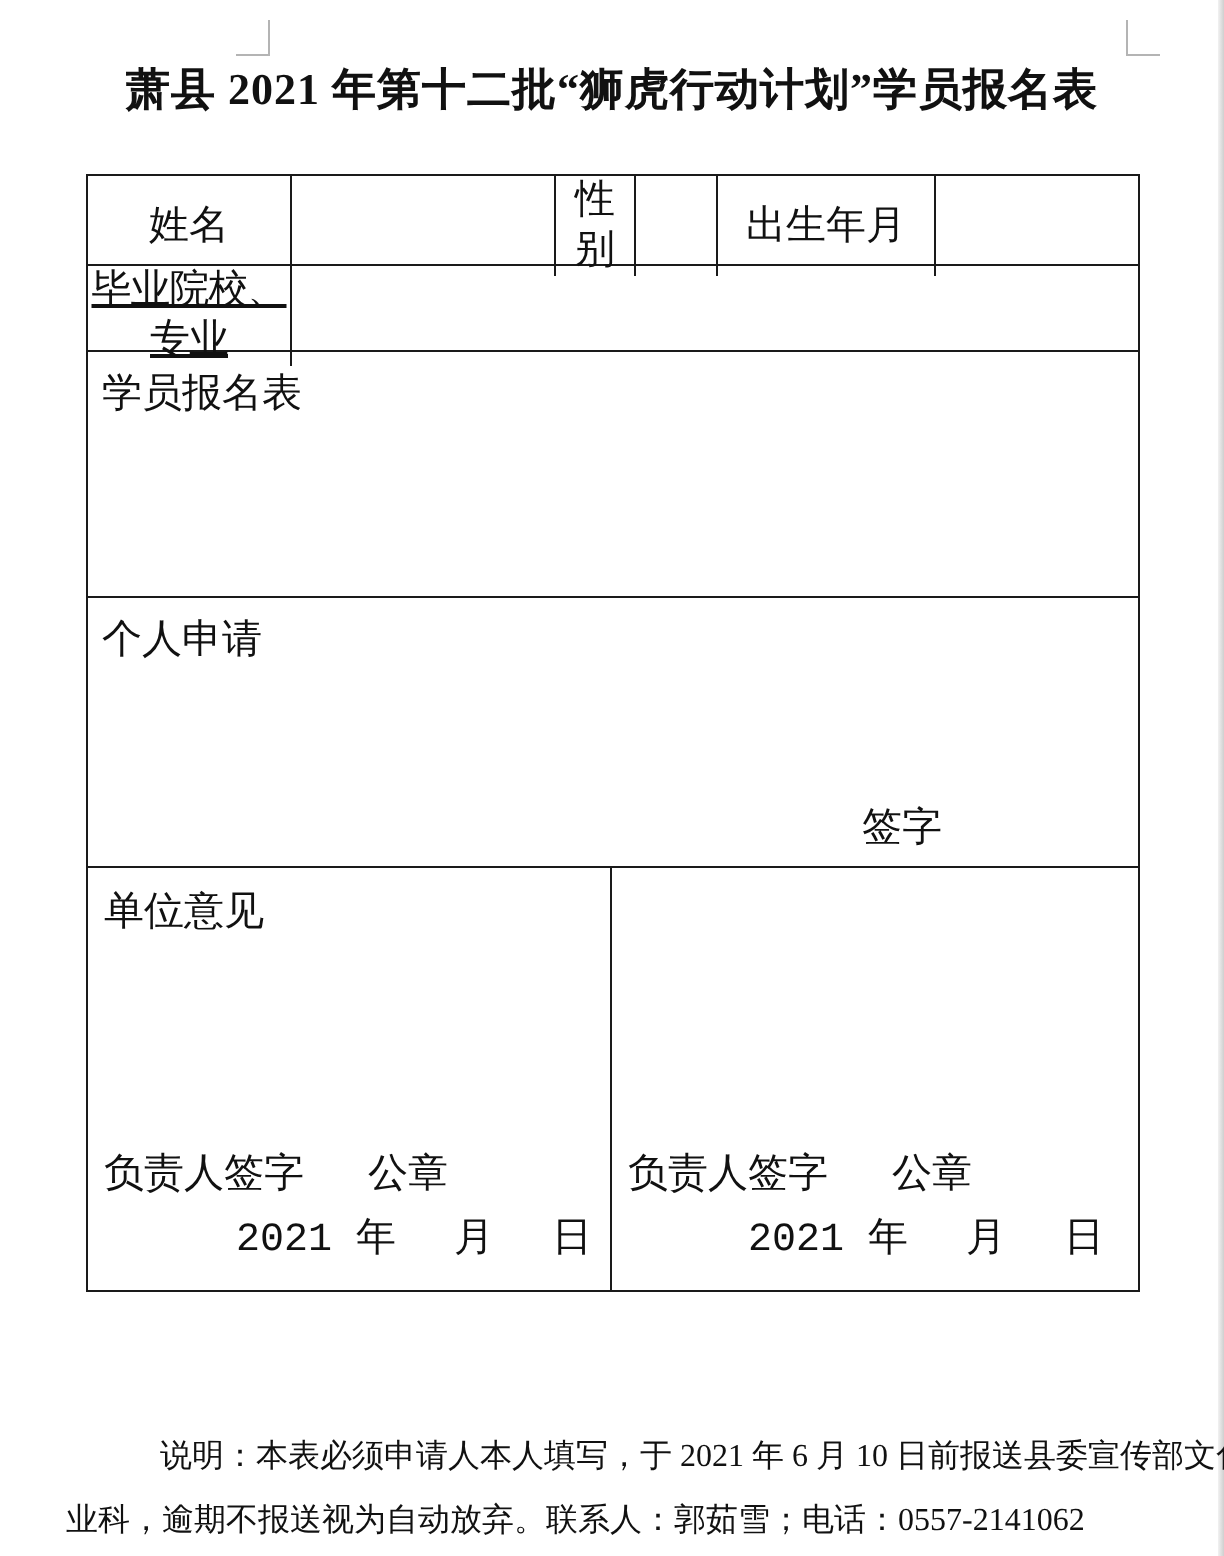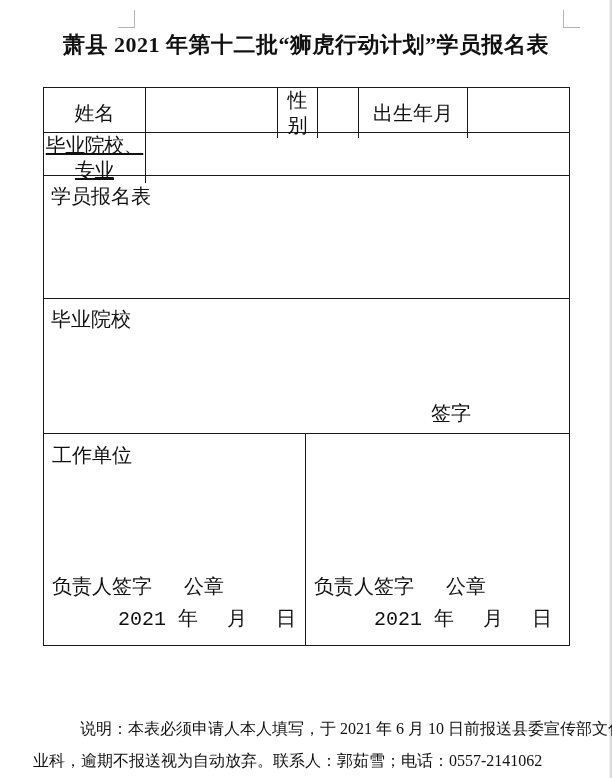--- a/index.html
+++ b/index.html
@@ -80,28 +80,28 @@
   </div>
 
   <div class="row r4">
     <div class="cell">
       <span class="area-label">学员报名表</span>
     </div>
   </div>
 
   <div class="row r5">
     <div class="cell">
-      <span class="area-label">毕业院校</span>
+      <span class="area-label">个人申请</span>
       <span class="sign-word">签字</span>
     </div>
   </div>
 
   <div class="row r6">
     <div class="cell">
-      <span class="op-label">工作单位</span>
+      <span class="op-label">单位意见</span>
       <div class="sign-row">
         <span>负责人签字</span>
         <span class="seal">公章</span>
       </div>
       <div class="date-row date-left">
         <span>2021 年</span>
         <span class="gap">月</span>
         <span class="gap">日</span>
       </div>
     </div>

